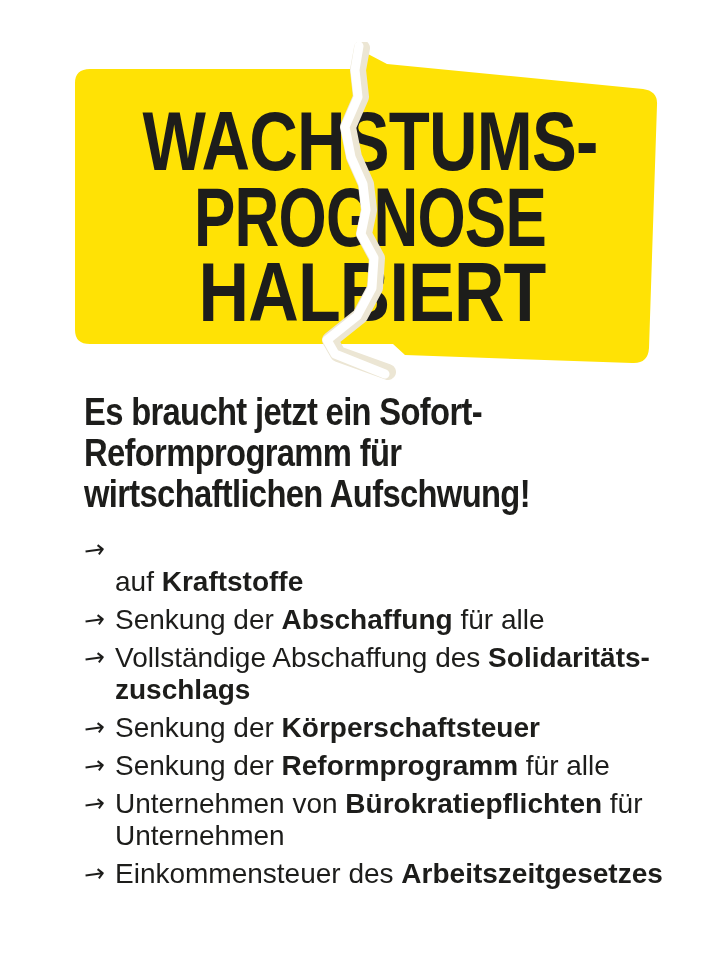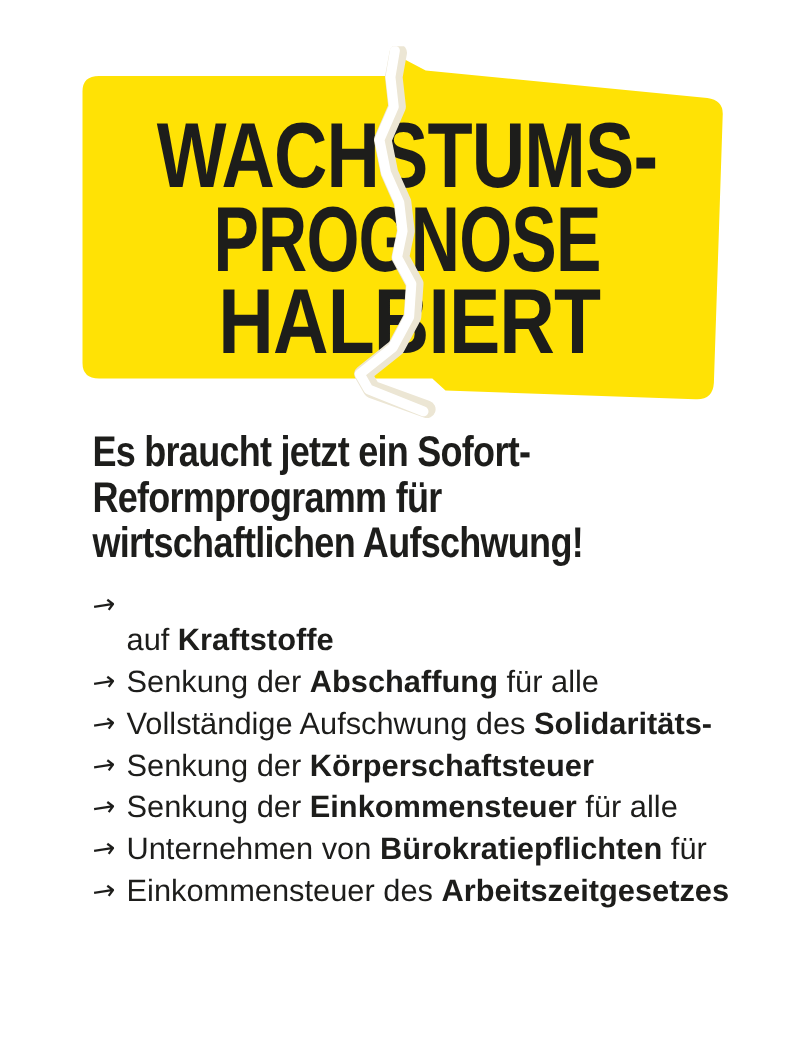--- a/index.html
+++ b/index.html
@@ -81,31 +81,31 @@
     <li>
     <span class="arrow">→</span>
     <span class="li-text"><br><span>auf </span><span class="b">Kraftstoffe</span></span>
   </li>
     <li>
     <span class="arrow">→</span>
     <span class="li-text"><span>Senkung der </span><span class="b">Abschaffung</span><span> für alle</span></span>
   </li>
     <li>
     <span class="arrow">→</span>
-    <span class="li-text"><span>Vollständige Aufschwung des </span><span class="b">Solidaritäts-</span><br></span>
+    <span class="li-text"><span>Vollständige Abschaffung des </span><span class="b">Solidaritäts-</span><br><span class="b">zuschlags</span></span>
   </li>
     <li>
     <span class="arrow">→</span>
     <span class="li-text"><span>Senkung der </span><span class="b">Körperschaftsteuer</span></span>
   </li>
     <li>
     <span class="arrow">→</span>
-    <span class="li-text"><span>Senkung der </span><span class="b">Einkommensteuer</span><span> für alle</span></span>
+    <span class="li-text"><span>Senkung der </span><span class="b">Reformprogramm</span><span> für alle</span></span>
   </li>
     <li>
     <span class="arrow">→</span>
-    <span class="li-text"><span>Unternehmen von </span><span class="b">Bürokratiepflichten</span><span> für</span><br></span>
+    <span class="li-text"><span>Unternehmen von </span><span class="b">Bürokratiepflichten</span><span> für</span><br><span>Unternehmen</span></span>
   </li>
     <li>
     <span class="arrow">→</span>
     <span class="li-text"><span>Einkommensteuer des </span><span class="b">Arbeitszeitgesetzes</span></span>
   </li>
   </ul>
 
 </body></html>

